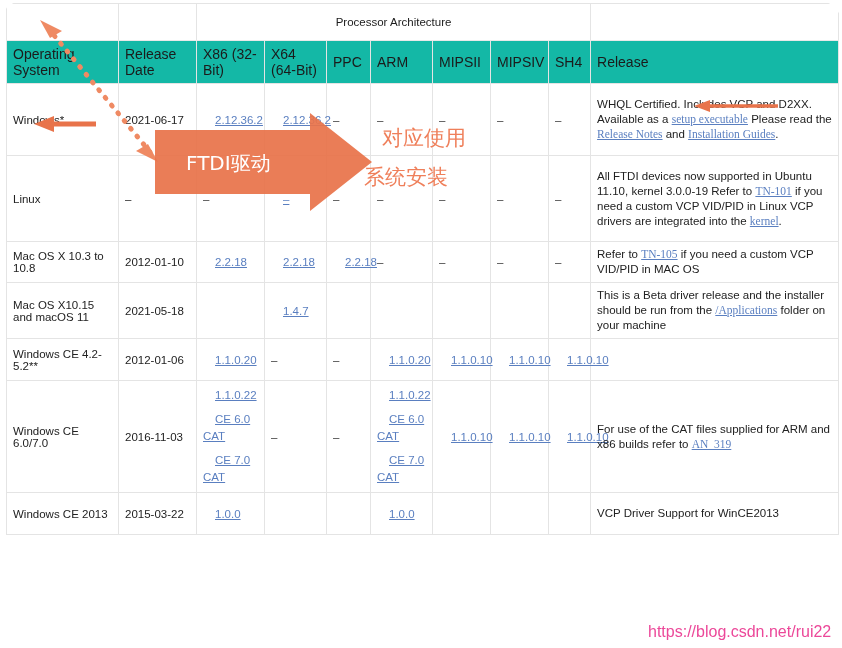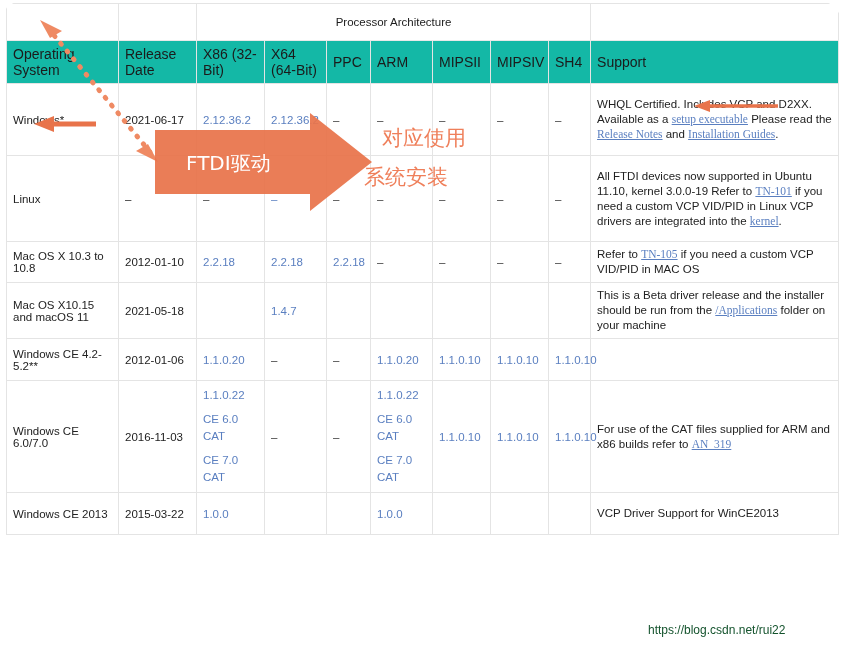--- a/index.html
+++ b/index.html
@@ -45,21 +45,23 @@
     color: #1b1b1b;
     vertical-align: middle;
   }
   td.arch-title {
     font-size: 11.5px;
     color: #1b1b1b;
   }
   td.dash { color: #333; }
   a.link {
     color: #5a7fc0;
+    text-decoration: underline;
     cursor: pointer;
+    margin-left: 12px;
   }
   a.link.dashlink { color: #5a7fc0; }
   .cmt { line-height: 15px; font-size: 11.5px; color: #222; }
   .cmt a { color: #5a7fc0; text-decoration: underline; font-family: Liberation Serif, serif; }
   .stack { line-height: 17px; }
   .stack .gap { display:block; height: 7px; }
 
   
   .overlay {
     position: absolute;
@@ -71,22 +73,22 @@
     position: absolute;
     color: #ef7f5a;
     font-size: 21px;
     font-family: "DejaVu Sans", sans-serif;
     white-space: nowrap;
   }
   .watermark {
     position: absolute;
     left: 648px;
     top: 623px;
-    font-size: 12px;
-    color: #14532d;
+    font-size: 16px;
+    color: #ec4899;
     font-family: "Liberation Sans", sans-serif;
     white-space: nowrap;
   }
   .arrow-label {
     position: absolute;
     color: #ffffff;
     font-size: 20px;
     font-family: "DejaVu Sans", sans-serif;
     white-space: nowrap;
   }
@@ -119,21 +121,21 @@
       <tr class="col-head-row">
         <td>Operating System</td>
         <td>Release Date</td>
         <td>X86 (32-Bit)</td>
         <td>X64 (64-Bit)</td>
         <td>PPC</td>
         <td>ARM</td>
         <td>MIPSII</td>
         <td>MIPSIV</td>
         <td>SH4</td>
-        <td>Support</td>
+        <td>Release</td>
       </tr>
     </tbody>
     <tbody id="rows-body">
         <tr style="height: 72px;">
           <td>Windows*</td>
           <td>2021-06-17</td>
           <td><a class="link">2.12.36.2</a></td>
           <td><a class="link">2.12.36.2</a></td>
           <td class="dash">–</td>
           <td class="dash">–</td>

